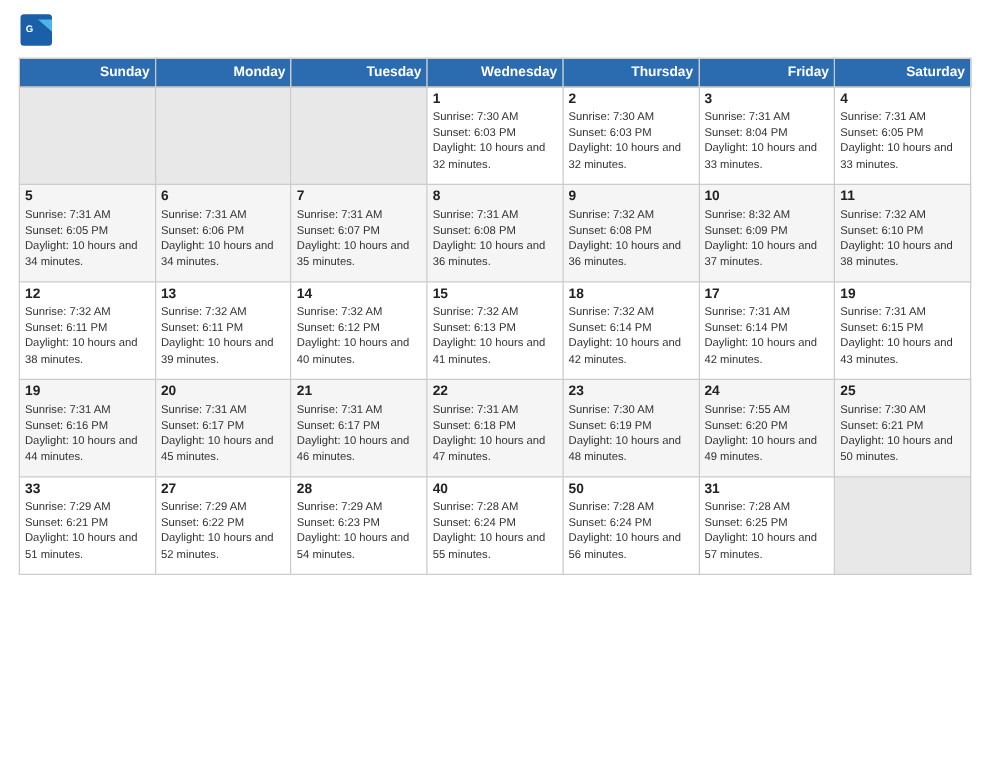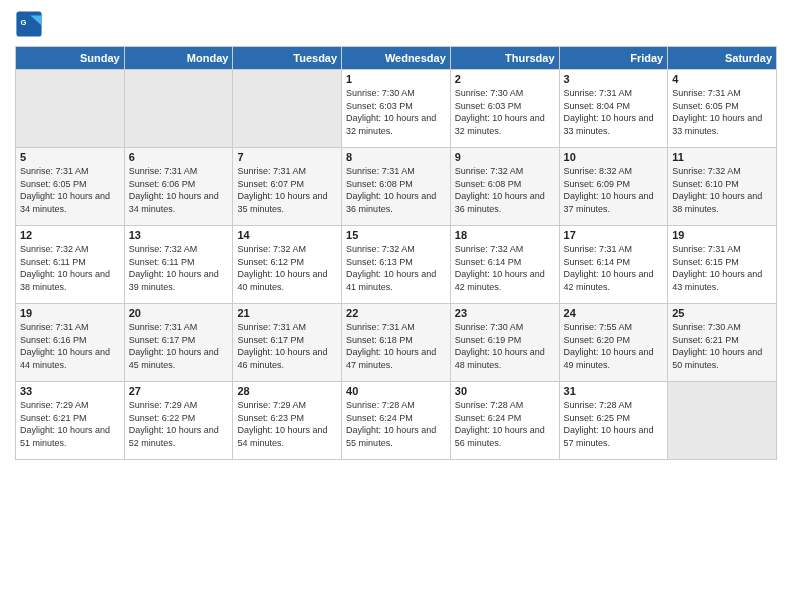--- a/index.html
+++ b/index.html
@@ -334,21 +334,21 @@
 and 54 minutes.</div>
           </td>
           <td>
             <div class="day-num">40</div>
             <div class="cell-content">Sunrise: 7:28 AM
 Sunset: 6:24 PM
 Daylight: 10 hours
 and 55 minutes.</div>
           </td>
           <td>
-            <div class="day-num">30</div>
+            <div class="day-num">50</div>
             <div class="cell-content">Sunrise: 7:28 AM
 Sunset: 6:24 PM
 Daylight: 10 hours
 and 56 minutes.</div>
           </td>
           <td>
             <div class="day-num">31</div>
             <div class="cell-content">Sunrise: 7:28 AM
 Sunset: 6:25 PM
 Daylight: 10 hours

